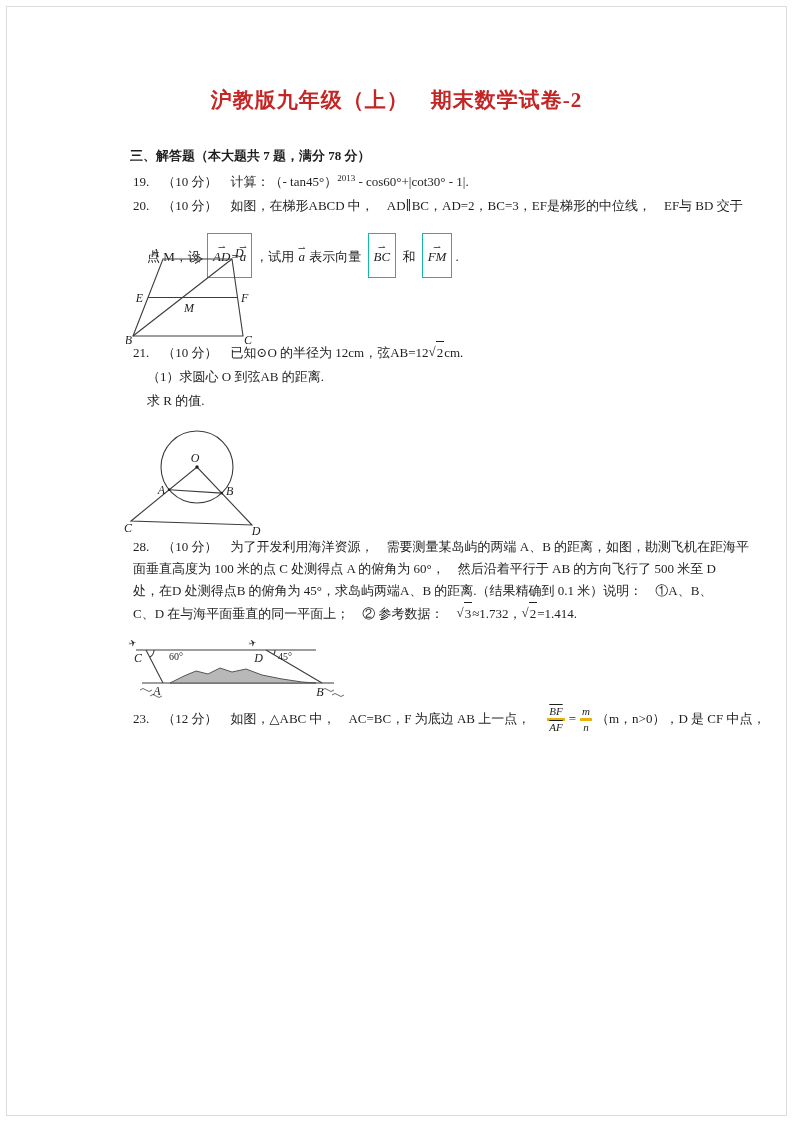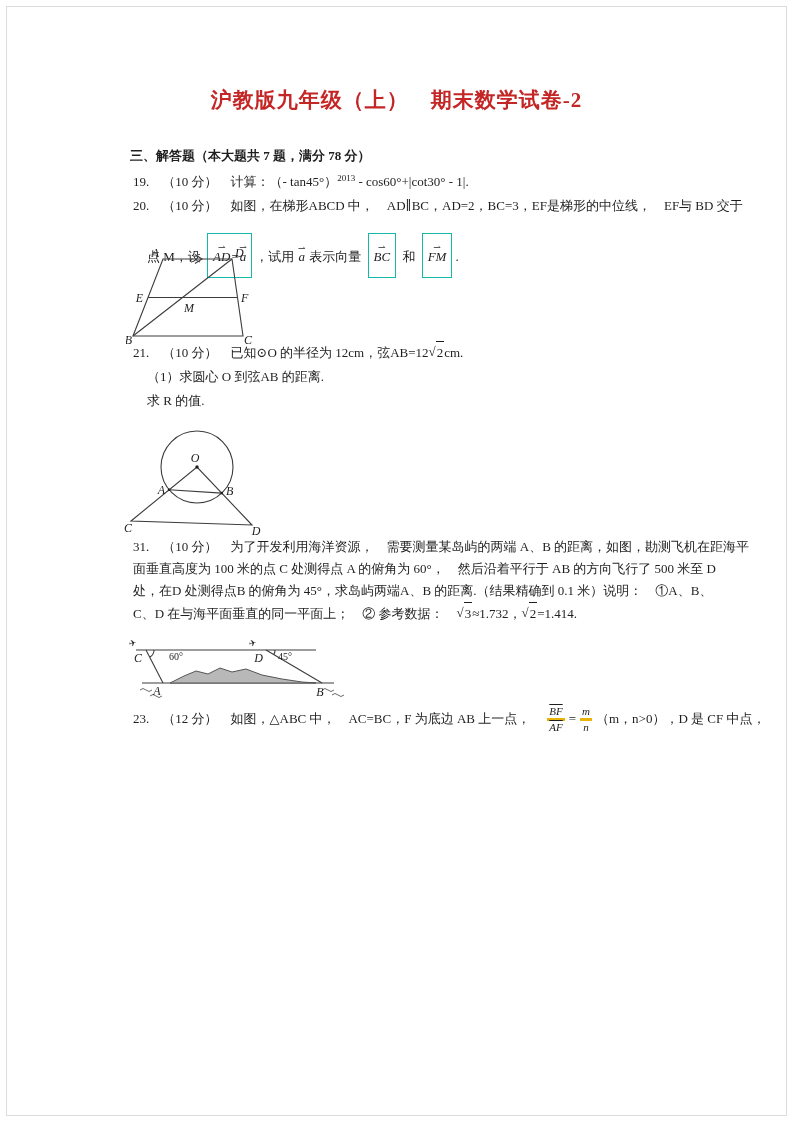--- a/index.html
+++ b/index.html
@@ -92,21 +92,21 @@
     <circle cx="47.1" cy="63.8" r="1.3" fill="#1e1e1e"></circle>
     <circle cx="99.8" cy="67.1" r="1.3" fill="#1e1e1e"></circle>
     <text x="73" y="36" text-anchor="middle">O</text>
     <text x="43" y="68" text-anchor="end">A</text>
     <text x="104" y="69">B</text>
     <text x="6" y="106" text-anchor="middle">C</text>
     <text x="134" y="109" text-anchor="middle">D</text>
   </svg>
 
   <div class="block" style="left:133px;top:536px">
-    <div class="line">31.　（10 分）　为了开发利用海洋资源，　需要测量某岛屿的两端 A、B 的距离，如图，勘测飞机在距海平</div>
+    <div class="line">28.　（10 分）　为了开发利用海洋资源，　需要测量某岛屿的两端 A、B 的距离，如图，勘测飞机在距海平</div>
     <div class="line">面垂直高度为 100 米的点 C 处测得点 A 的俯角为 60°，　然后沿着平行于 AB 的方向飞行了 500 米至 D</div>
     <div class="line">处，在D 处测得点B 的俯角为 45°，求岛屿两端A、B 的距离.（结果精确到 0.1 米）说明：　①A、B、</div>
     <div class="line">
       <span>C、D 在与海平面垂直的同一平面上；　② 参考数据：　</span><span class="sqrt"><span class="sign">√</span><span class="rad">3</span></span><span>≈1.732，</span><span class="sqrt"><span class="sign">√</span><span class="rad">2</span></span><span>=1.414.</span>
     </div>
   </div>
 
   <svg class="fig" style="left:126px;top:630px" width="240" height="70" viewBox="0 0 240 70">
     <g stroke="#3c3c3c" stroke-width="1.1" fill="none">
       <line x1="10" y1="20" x2="190" y2="20"></line>

